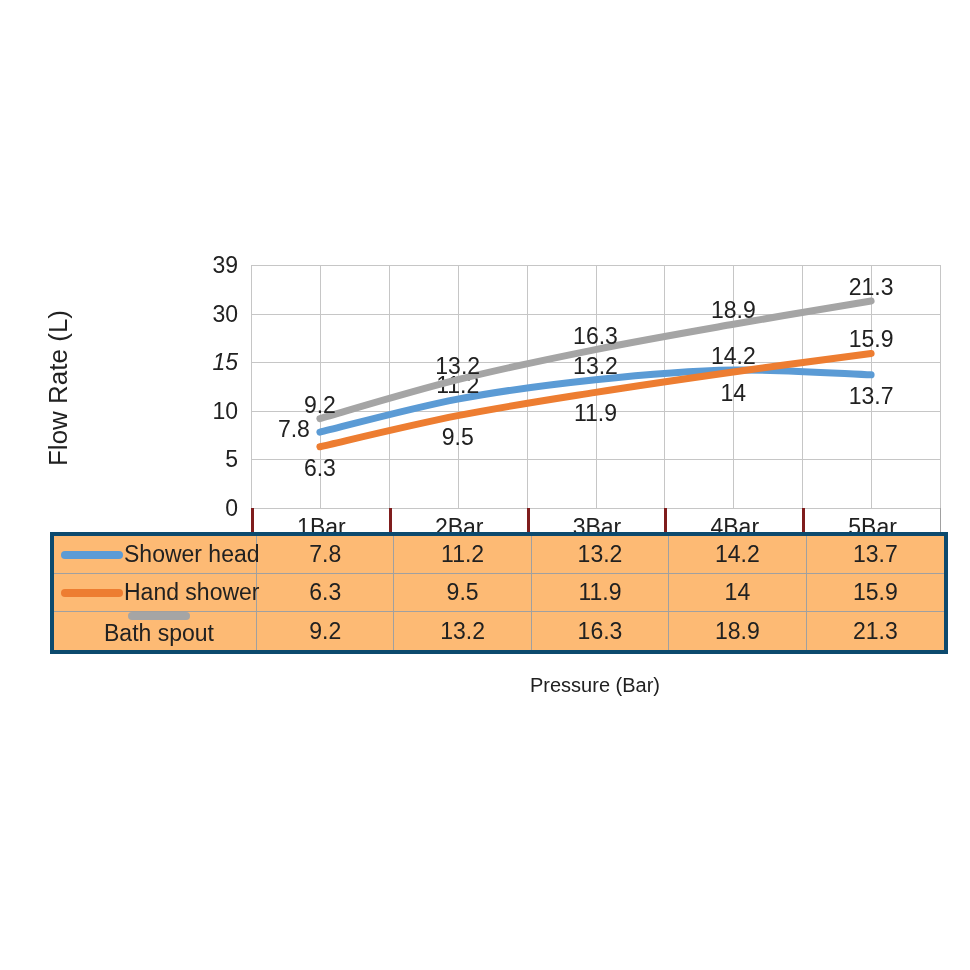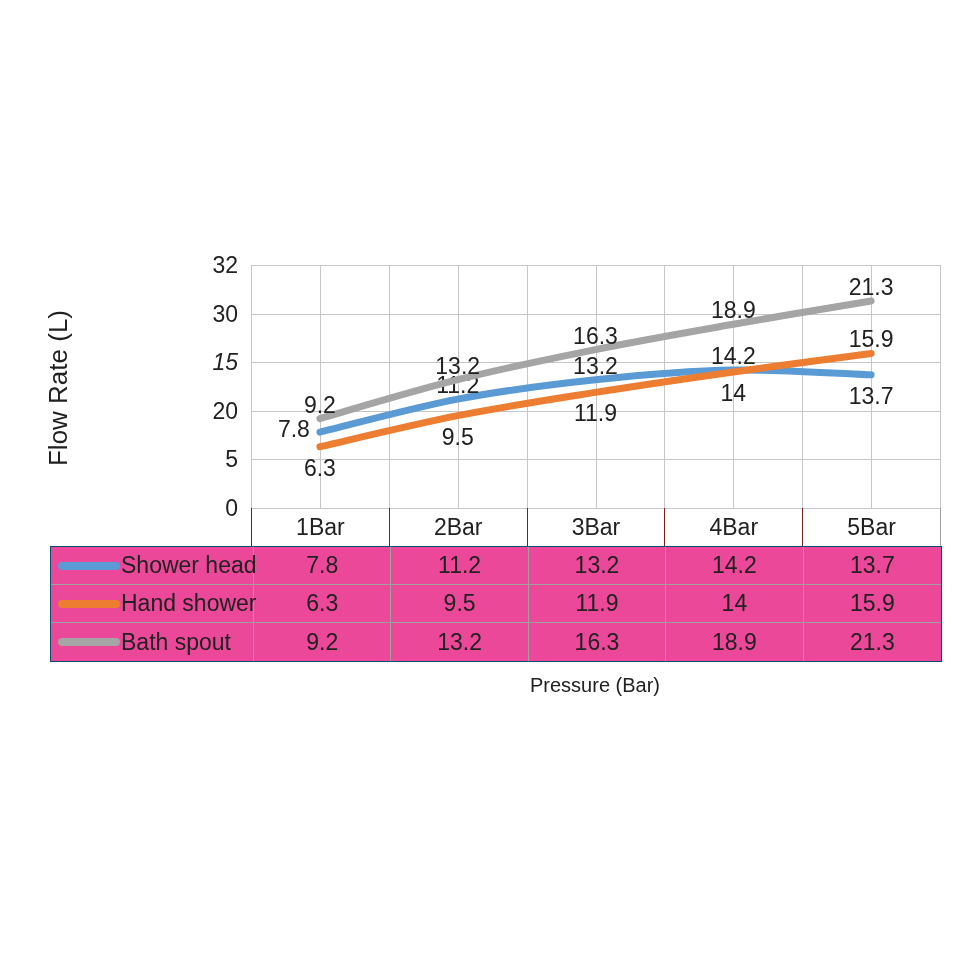--- a/index.html
+++ b/index.html
@@ -50,46 +50,46 @@
   }
   .cat-row{
     position:absolute;
     left:251px;top:508px;
     width:690px;height:38px;
     display:flex;
     box-sizing:border-box;
   }
   .cat-cell{
     flex:1;
-    border-left:1px solid #7f1d1d;
+    border-left:3px solid #7f1d1d;
     box-sizing:border-box;
     display:flex;align-items:center;justify-content:center;
     font-size:23px;
   }
   .cat-cell:last-child{border-right:1px solid #A0A0A0;}
   .data-table{
     position:absolute;
-    left:50px;top:546px;
+    left:50px;top:532px;
     width:890px;
     display:grid;
     grid-template-columns:203px repeat(5,1fr);
     grid-auto-rows:38px;
-    border:1px solid #0c4a6e;
+    border:4px solid #0c4a6e;
     box-sizing:content-box;
-    background:#ec4899;
+    background:#fdba74;
   }
   .tcell{
     border-right:1px solid #A0A0A0;
     border-bottom:1px solid #A0A0A0;
     box-sizing:border-box;
     display:flex;align-items:center;justify-content:center;
     font-size:23px;
   }
   .tcell.last-col{border-right:none;}
-  .tcell.last-row{border-bottom:none;}
+  .tcell.last-row{border-bottom:none;flex-direction:column;}
   .legend-cell{
     justify-content:flex-start;
     padding-left:7px;
   }
   .swatch{
     width:62px;height:8px;
     border-radius:4px;
     flex:0 0 auto;
   }
   .legend-label{
@@ -133,24 +133,24 @@
       <text x="733.3" y="400.92" text-anchor="middle">14</text>
       <text x="871.1" y="347.452" text-anchor="middle">15.9</text>
       <path d="M 319.9 418.576 C 342.8666666666667 412.096 411.76666666666665 391.19800000000004 457.7 379.696 C 503.6333333333333 368.194 549.5666666666667 358.79799999999994 595.5 349.56399999999996 C 641.4333333333333 340.33 687.3666666666666 332.39200000000005 733.3 324.29200000000003 C 779.2333333333333 316.192 848.1333333333333 304.852 871.1 300.964" fill="none" stroke="#A5A5A5" stroke-width="7" stroke-linecap="round" stroke-linejoin="round"></path>
       <text x="319.9" y="412.576" text-anchor="middle">9.2</text>
       <text x="457.7" y="373.696" text-anchor="middle">13.2</text>
       <text x="595.5" y="343.56399999999996" text-anchor="middle">16.3</text>
       <text x="733.3" y="318.29200000000003" text-anchor="middle">18.9</text>
       <text x="871.1" y="294.964" text-anchor="middle">21.3</text>
     </svg>
   <div id="yticks">
-      <div class="ytick" style="top: 251px;">32</div>
+      <div class="ytick" style="top: 251px;">39</div>
       <div class="ytick" style="top: 299.6px;">30</div>
       <div class="ytick" style="top: 348.2px; font-style: italic;">15</div>
-      <div class="ytick" style="top: 396.8px;">20</div>
+      <div class="ytick" style="top: 396.8px;">10</div>
       <div class="ytick" style="top: 445.4px;">5</div>
       <div class="ytick" style="top: 494px;">0</div>
     </div>
   <div class="cat-row" id="cat-row">
       <div class="cat-cell">1Bar</div>
       <div class="cat-cell">2Bar</div>
       <div class="cat-cell">3Bar</div>
       <div class="cat-cell">4Bar</div>
       <div class="cat-cell">5Bar</div>
     </div>

